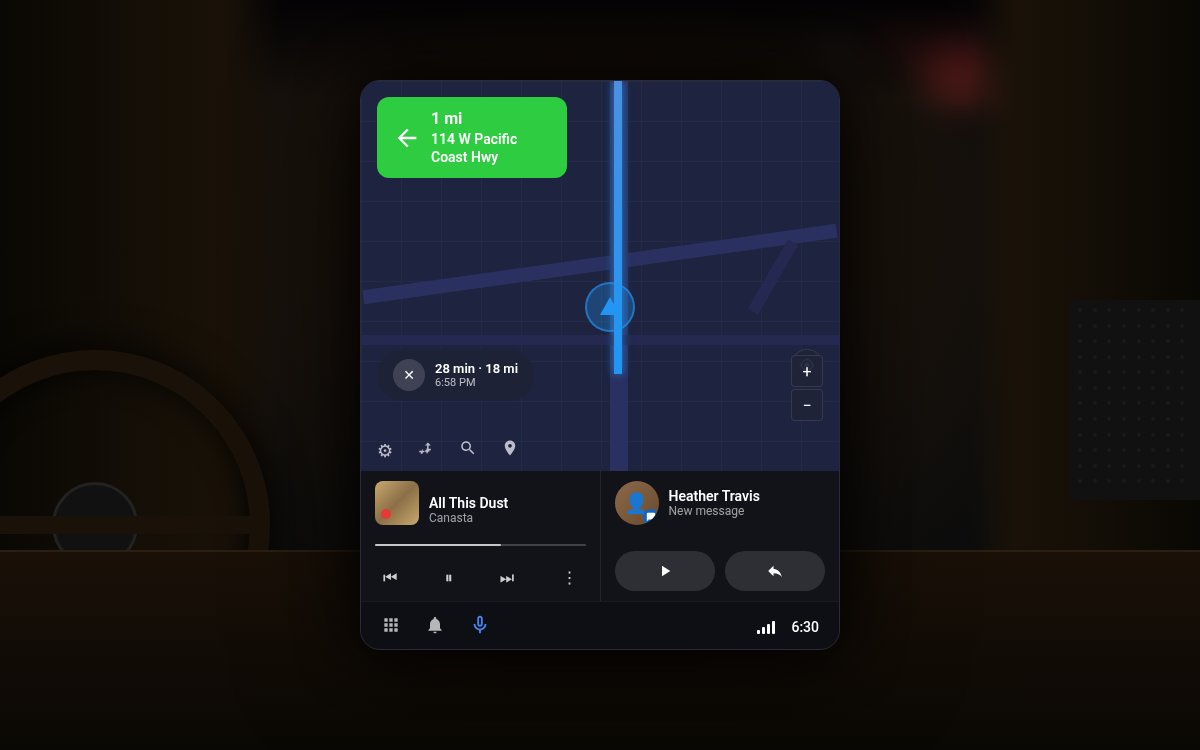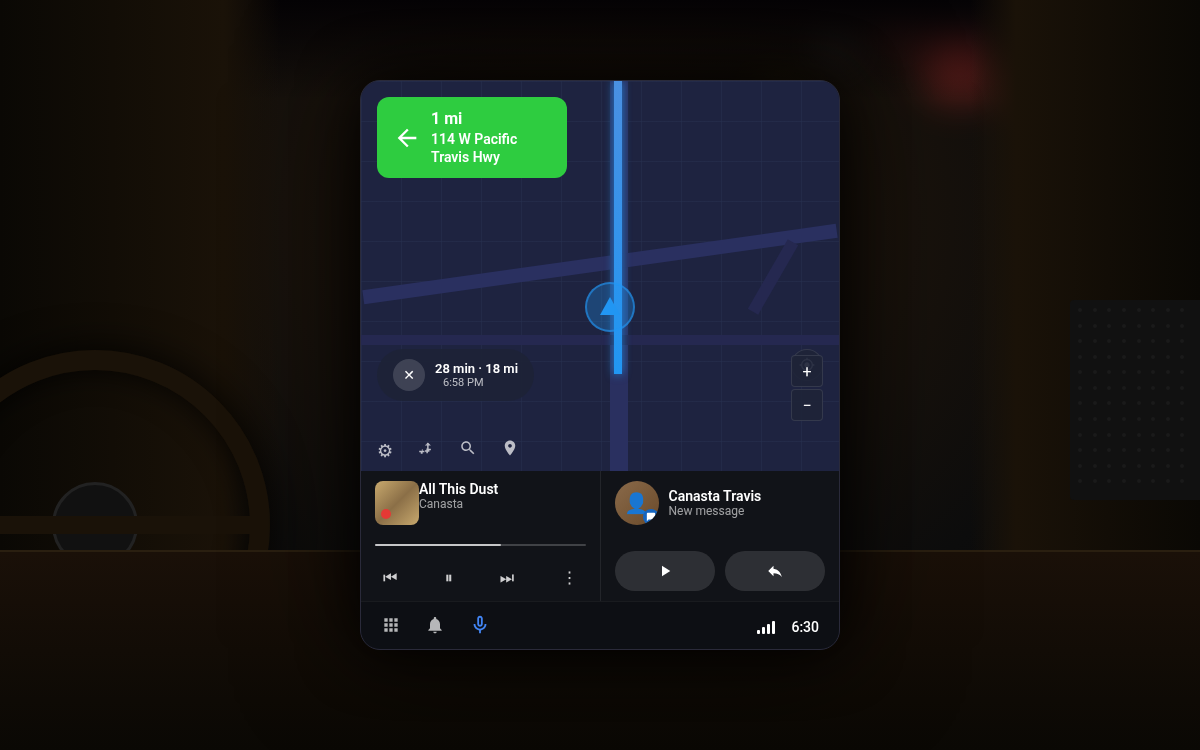--- a/index.html
+++ b/index.html
@@ -281,21 +281,20 @@
     }
 
     .trip-time {
       font-size: 13px;
       font-weight: 600;
     }
 
     .trip-eta {
       font-size: 11px;
       color: rgba(255,255,255,0.7);
-      margin-left: 8px;
     }
 
     
     .map-controls {
       position: absolute;
       bottom: 10px;
       left: 16px;
       display: flex;
       gap: 24px;
       align-items: center;
@@ -361,21 +360,22 @@
       flex: 1;
       padding: 10px 14px;
       border-right: 1px solid rgba(255,255,255,0.08);
       display: flex;
       flex-direction: column;
       justify-content: space-between;
     }
 
     .music-info {
       display: flex;
-      align-items: flex-start;
+      align-items: flex-end;
+      gap: 10px;
     }
 
     .album-art {
       width: 44px;
       height: 44px;
       border-radius: 8px;
       background: linear-gradient(135deg, #c8a96e 0%, #8b6f47 50%, #c8a96e 100%);
       position: relative;
       flex-shrink: 0;
       overflow: hidden;
@@ -739,21 +739,21 @@
 
     <div class="nav-card">
       <div class="nav-arrow-left">
         <svg viewBox="0 0 24 24" fill="white">
           <path d="M20 11H7.83l5.59-5.59L12 4l-8 8 8 8 1.41-1.41L7.83 13H20v-2z"></path>
         </svg>
       </div>
       <div class="nav-instruction">
         <div class="nav-distance">1 mi</div>
         <div>114 W Pacific</div>
-        <div>Travis Hwy</div>
+        <div>Coast Hwy</div>
       </div>
     </div>
 
     <div class="trip-card">
       <div class="trip-close">✕</div>
       <div class="trip-info">
         <div class="trip-time">28 min · 18 mi</div>
         <div class="trip-eta">6:58 PM</div>
       </div>
     </div>
@@ -820,21 +820,21 @@
       <div class="message-info">
         <div class="contact-avatar">
           <div class="avatar-face">👤</div>
           <div class="message-badge">
             <svg width="10" height="10" viewBox="0 0 24 24" fill="white">
               <path d="M20 2H4c-1.1 0-2 .9-2 2v18l4-4h14c1.1 0 2-.9 2-2V4c0-1.1-.9-2-2-2z"></path>
             </svg>
           </div>
         </div>
         <div>
-          <div class="contact-name">Canasta Travis</div>
+          <div class="contact-name">Heather Travis</div>
           <div class="message-preview">New message</div>
         </div>
       </div>
       <div class="message-actions">
         <button class="msg-btn">
           <svg width="18" height="18" viewBox="0 0 24 24" fill="white">
             <path d="M8 5v14l11-7z"></path>
           </svg>
         </button>
         <button class="msg-btn">

